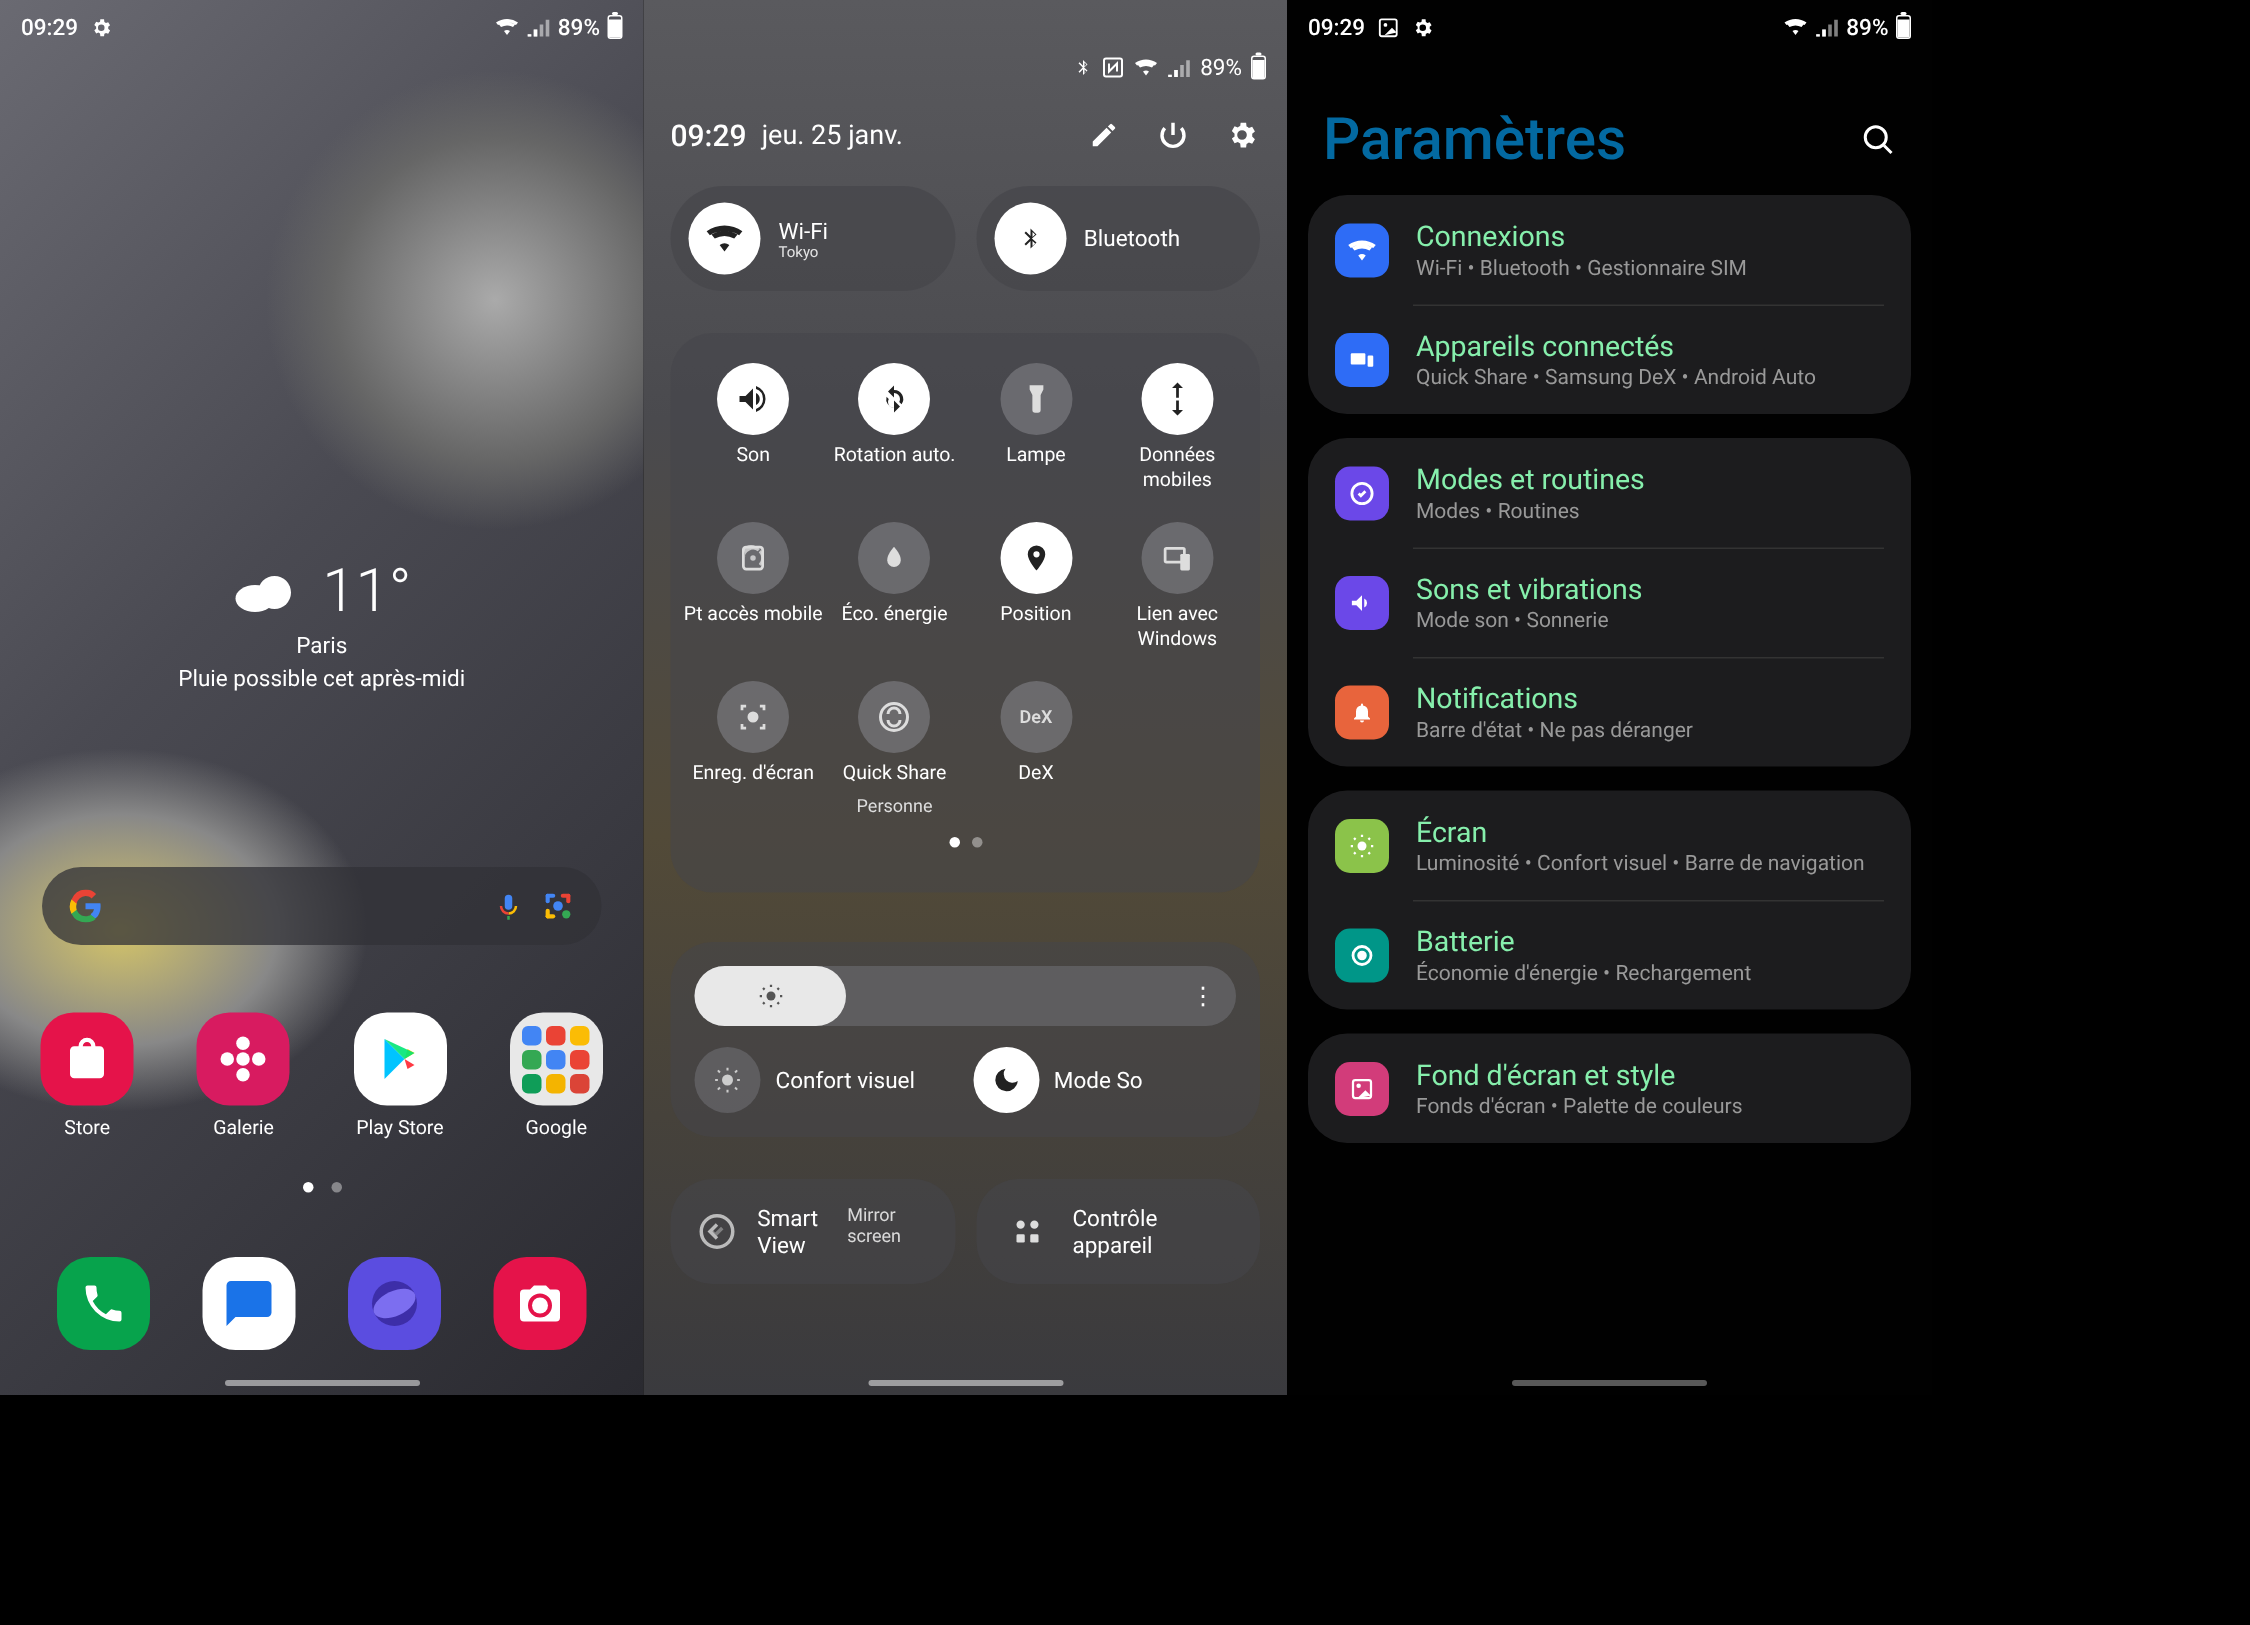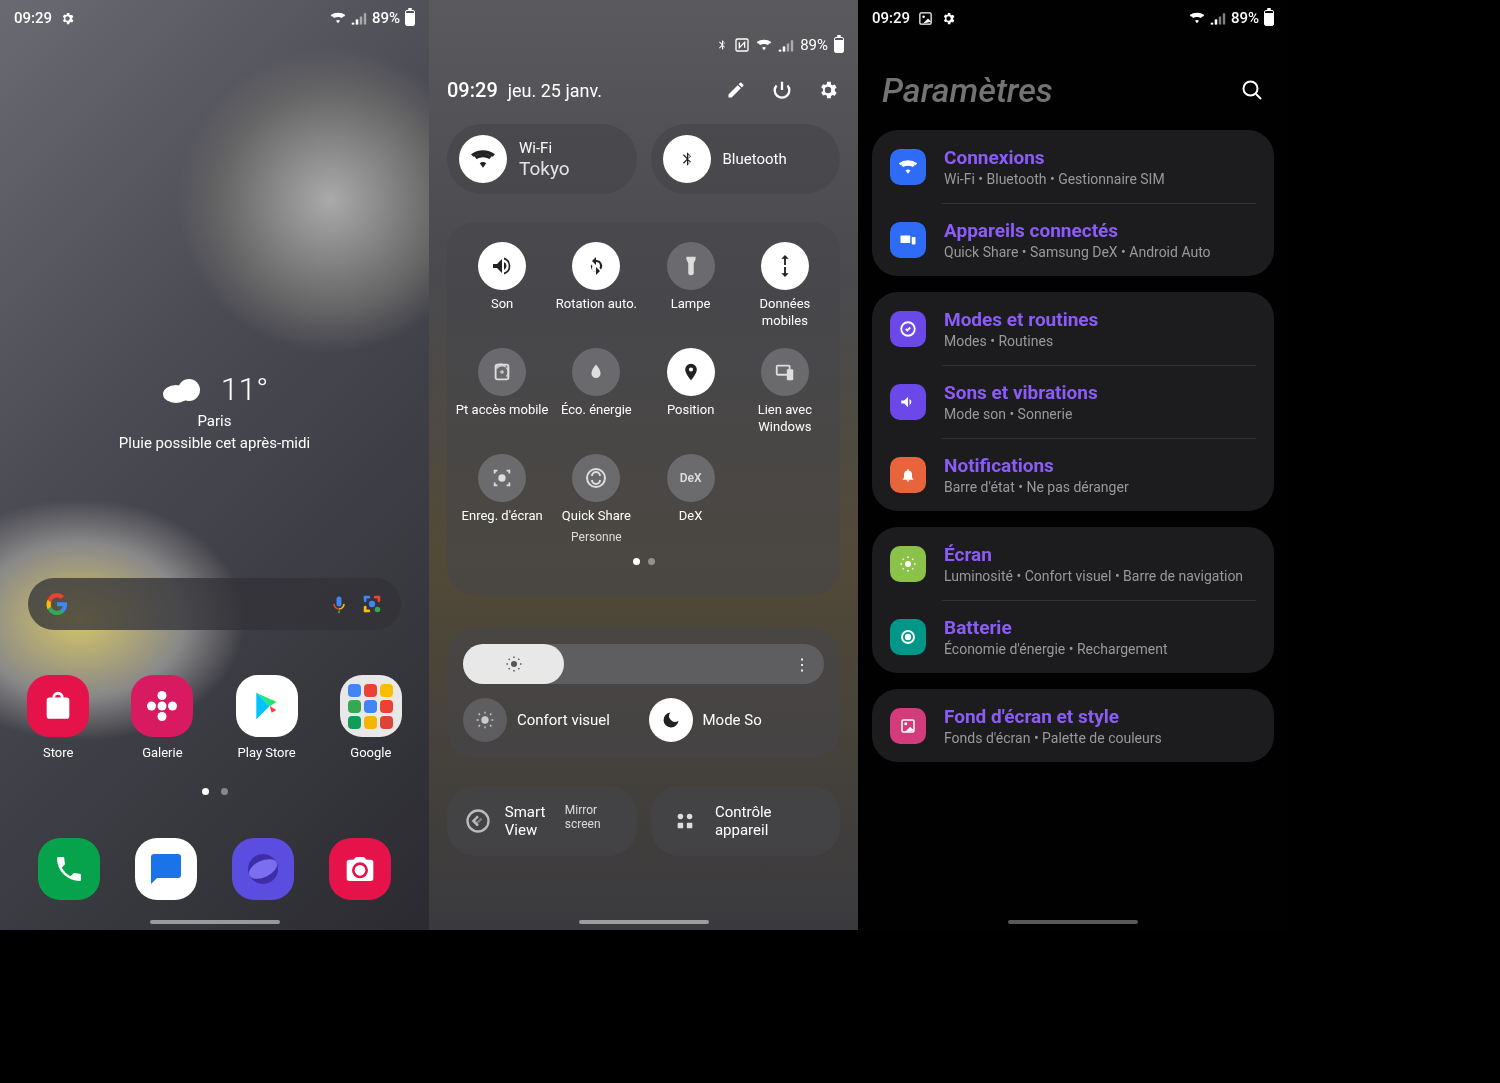--- a/index.html
+++ b/index.html
@@ -14,21 +14,21 @@
 .sb-left { display: flex; align-items: center; gap: 8px; }
 .sb-right { display: flex; align-items: center; gap: 5px; }
 .sb-icon { display: inline-flex; }
 .battery-pct { font-size: 15px; }
 .battery-icon { width: 10px; height: 16px; border: 1.5px solid #fff; border-radius: 2px; position: relative; }
 .battery-icon::before { content: ''; position: absolute; top: -3px; left: 2px; right: 2px; height: 2px; background: #fff; border-radius: 1px; }
 .battery-icon::after { content: ''; position: absolute; bottom: 0; left: 0; right: 0; height: 89%; background: #fff; }
 
 
 .weather { position: absolute; top: 370px; left: 0; right: 0; text-align: center; color: #fff; }
-.weather-main { display: flex; align-items: center; justify-content: center; gap: 18px; font-size: 32px; font-weight: 300; }
+.weather-main { display: flex; align-items: center; justify-content: center; gap: 18px; font-size: 40px; font-weight: 300; }
 .weather-city { font-size: 15px; margin-top: 4px; }
 .weather-desc { font-size: 15px; margin-top: 4px; }
 .searchbar { position: absolute; bottom: 300px; left: 28px; right: 28px; height: 52px; background: rgba(50,50,55,0.75); border-radius: 26px; display: flex; align-items: center; padding: 0 18px; gap: 12px; }
 .g-logo { width: 22px; height: 22px; font-weight: bold; font-size: 20px; }
 .sb-spacer { flex: 1; }
 .approw { position: absolute; left: 20px; right: 20px; display: flex; justify-content: space-around; gap: 28px; }
 .approw1 { bottom: 170px; }
 .appcell { display: flex; flex-direction: column; align-items: center; gap: 8px; width: 92px; }
 .appicon { width: 62px; height: 62px; border-radius: 22px; display: flex; align-items: center; justify-content: center; font-size: 30px; }
 .applabel { color: #fff; font-size: 13px; text-align: center; }
@@ -43,21 +43,21 @@
 .qs-header { position: absolute; top: 78px; left: 18px; right: 18px; display: flex; align-items: center; color: #fff; }
 .qs-time { font-size: 20px; font-weight: 500; }
 .qs-date { font-size: 18px; margin-left: 10px; }
 .qs-hspacer { flex: 1; }
 .qs-hicon { width: 24px; height: 24px; margin-left: 22px; display: flex; align-items: center; justify-content: center; }
 .qs-toprow { position: absolute; top: 124px; left: 18px; right: 18px; display: flex; gap: 14px; }
 .qs-pill { flex: 1; height: 70px; background: rgba(70,70,74,0.7); border-radius: 35px; display: flex; align-items: center; padding: 0 12px; gap: 12px; }
 .qs-pill-icon { width: 48px; height: 48px; border-radius: 50%; background: #fff; display: flex; align-items: center; justify-content: center; }
 .qs-pill-text { color: #fff; display: flex; flex-direction: column; }
 .qs-pill-title { font-size: 15px; }
-.qs-pill-sub { font-size: 19px; opacity: 0.85; }
+.qs-pill-sub { font-size: 10px; opacity: 0.85; }
 .qs-grid { position: absolute; top: 222px; left: 18px; right: 18px; background: rgba(70,70,74,0.55); border-radius: 28px; padding: 20px 8px 30px; }
 .qs-grid-inner { display: grid; grid-template-columns: repeat(4, 1fr); gap: 18px 0; }
 .qs-tile { display: flex; flex-direction: column; align-items: center; gap: 6px; }
 .qs-ticon { width: 48px; height: 48px; border-radius: 50%; background: rgba(130,130,135,0.6); display: flex; align-items: center; justify-content: center; color: #ddd; }
 .qs-ticon.on { background: #fff; color: #222; }
 .qs-tlabel { color: #fff; font-size: 13px; text-align: center; line-height: 1.3; }
 .qs-tsub { color: #ddd; font-size: 12px; text-align: center; }
 .qs-pagedots { display: flex; justify-content: center; gap: 8px; margin-top: 14px; }
 .qs-bright { position: absolute; top: 628px; left: 18px; right: 18px; background: rgba(70,70,74,0.55); border-radius: 28px; padding: 16px; }
 .qs-slider { height: 40px; background: rgba(110,110,115,0.6); border-radius: 20px; position: relative; }
@@ -70,28 +70,28 @@
 .qs-clabel { color: #fff; font-size: 15px; white-space: nowrap; overflow: hidden; }
 .qs-bottom { position: absolute; top: 786px; left: 18px; right: 18px; display: flex; gap: 14px; }
 .qs-bcard { flex: 1; height: 70px; background: rgba(70,70,74,0.55); border-radius: 28px; display: flex; align-items: center; padding: 0 16px; gap: 12px; }
 .qs-bicon { width: 38px; height: 38px; border-radius: 50%; display: flex; align-items: center; justify-content: center; color: #ccc; }
 .qs-btext { color: #fff; display: flex; }
 .qs-btitle { font-size: 15px; }
 .qs-bsub { font-size: 12px; opacity: 0.8; }
 
 
 .set-title { position: absolute; top: 70px; left: 24px; right: 24px; display: flex; justify-content: space-between; align-items: center; }
-.set-title-text { color: #737373; font-size: 34px; font-weight: 500; font-style: italic; }
+.set-title-text { color: #0369a1; font-size: 39px; font-weight: 500; }
 .set-list { position: absolute; top: 130px; left: 14px; right: 14px; bottom: 0; overflow: hidden; }
 .set-group { background: #1c1c1e; border-radius: 26px; margin-bottom: 16px; overflow: hidden; }
 .set-item { display: flex; align-items: center; padding: 16px 18px; gap: 18px; position: relative; }
 .set-item + .set-item::before { content: ''; position: absolute; top: 0; left: 70px; right: 18px; height: 1px; background: #333; }
 .set-icon { width: 36px; height: 36px; border-radius: 10px; display: flex; align-items: center; justify-content: center; flex-shrink: 0; }
 .set-text { display: flex; flex-direction: column; gap: 2px; }
-.set-label { color: #8b5cf6; font-size: 19px; font-weight: bold; }
+.set-label { color: #86efac; font-size: 19px; }
 .set-desc { color: #999; font-size: 14px; }
 
 svg { display: block; }
 </style>
 </head>
 <body>
 
 <div class="screen screen1">
   <div class="statusbar">
     <div class="sb-left">

